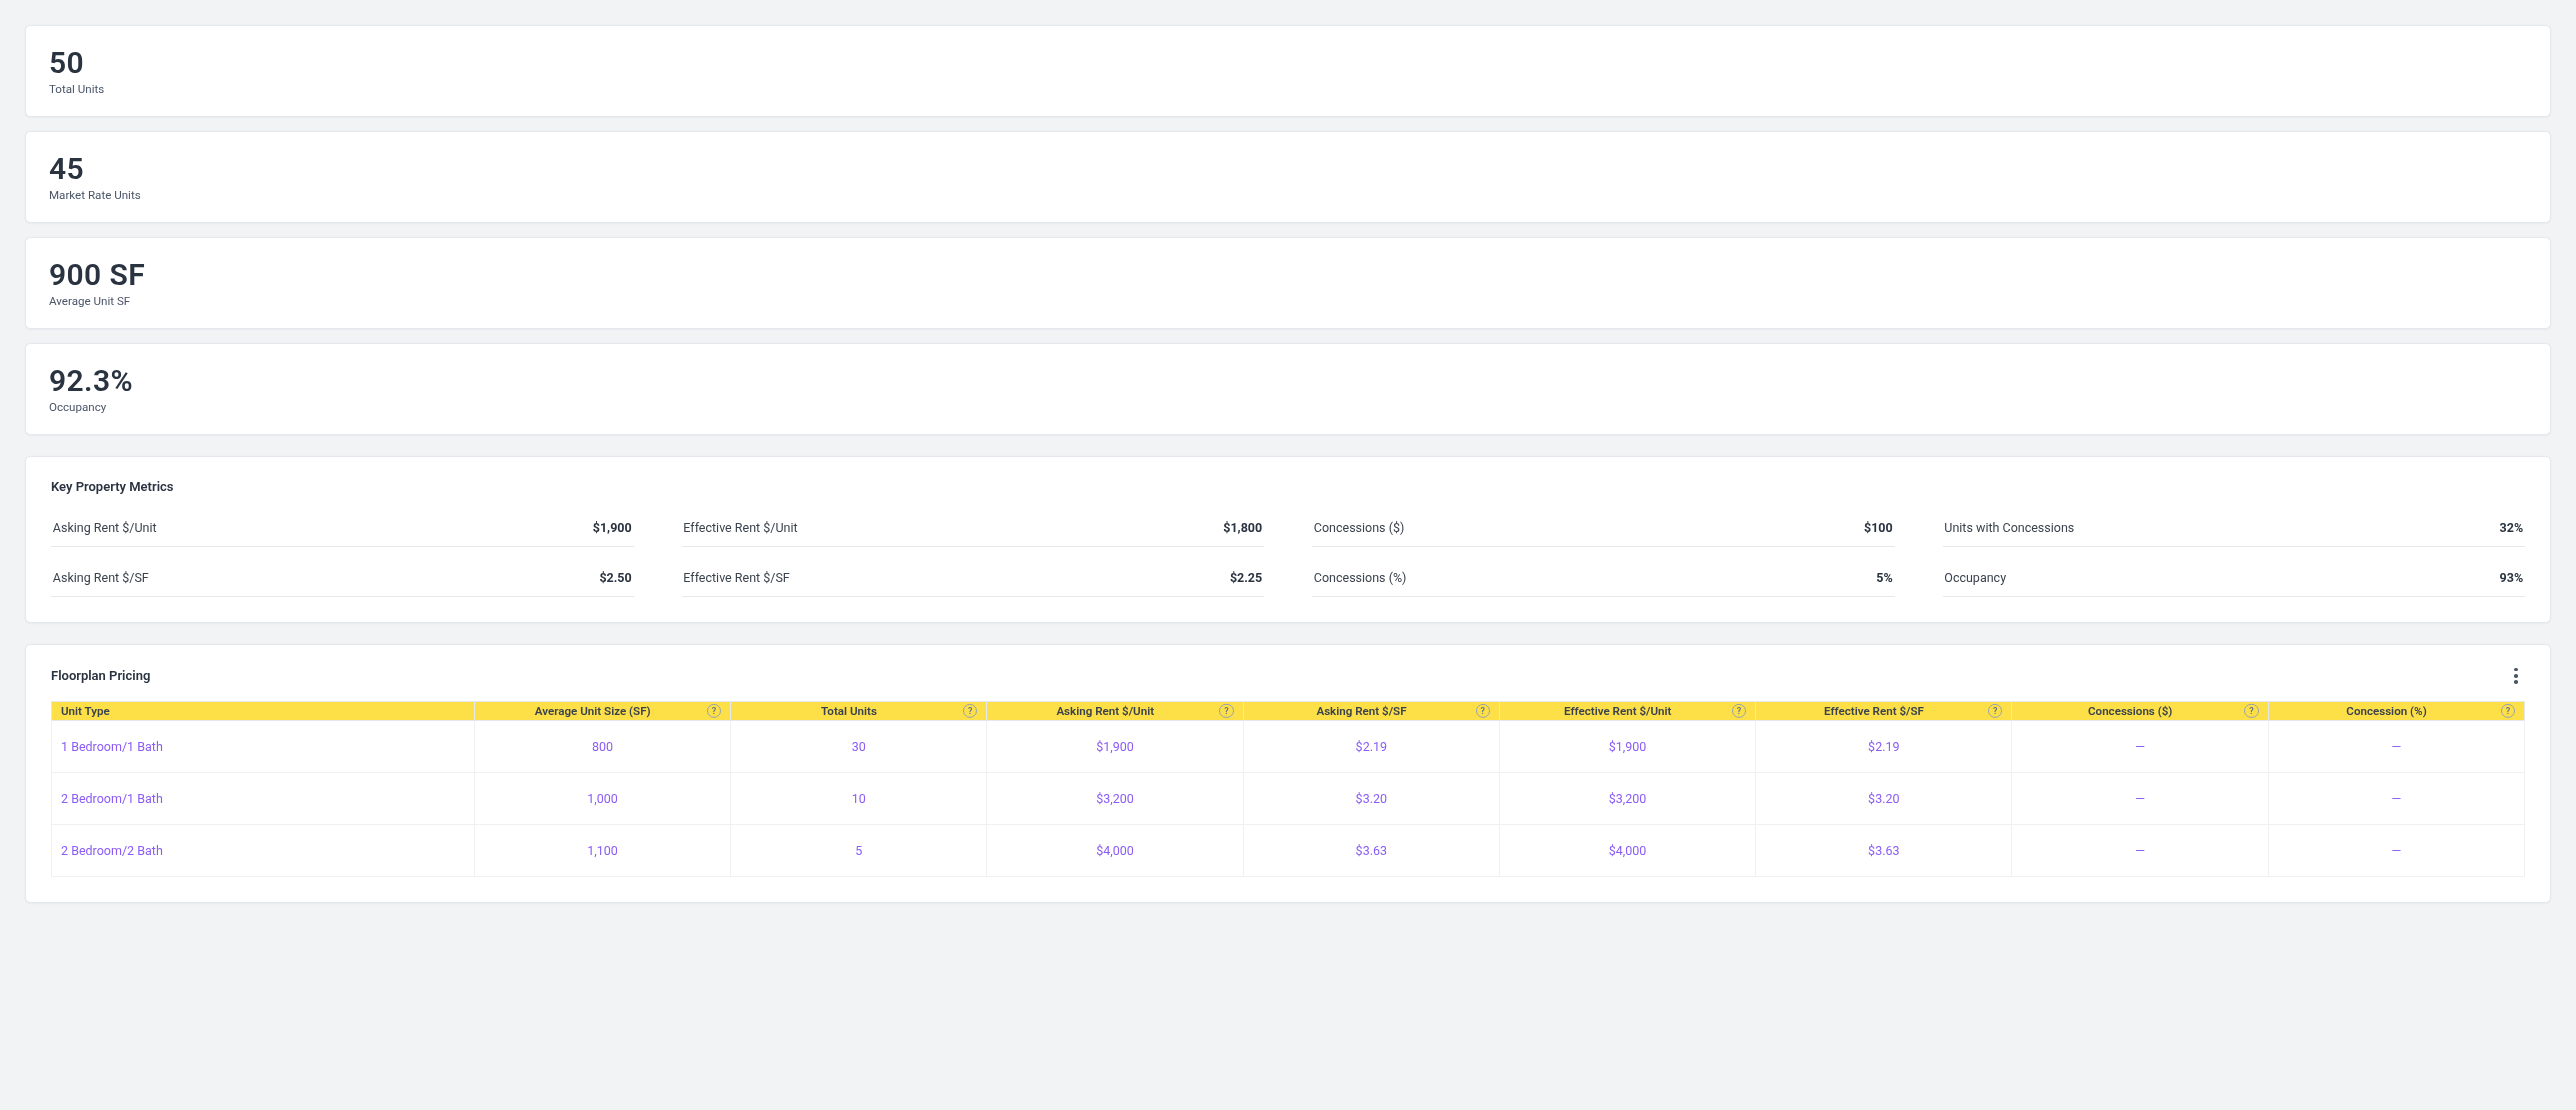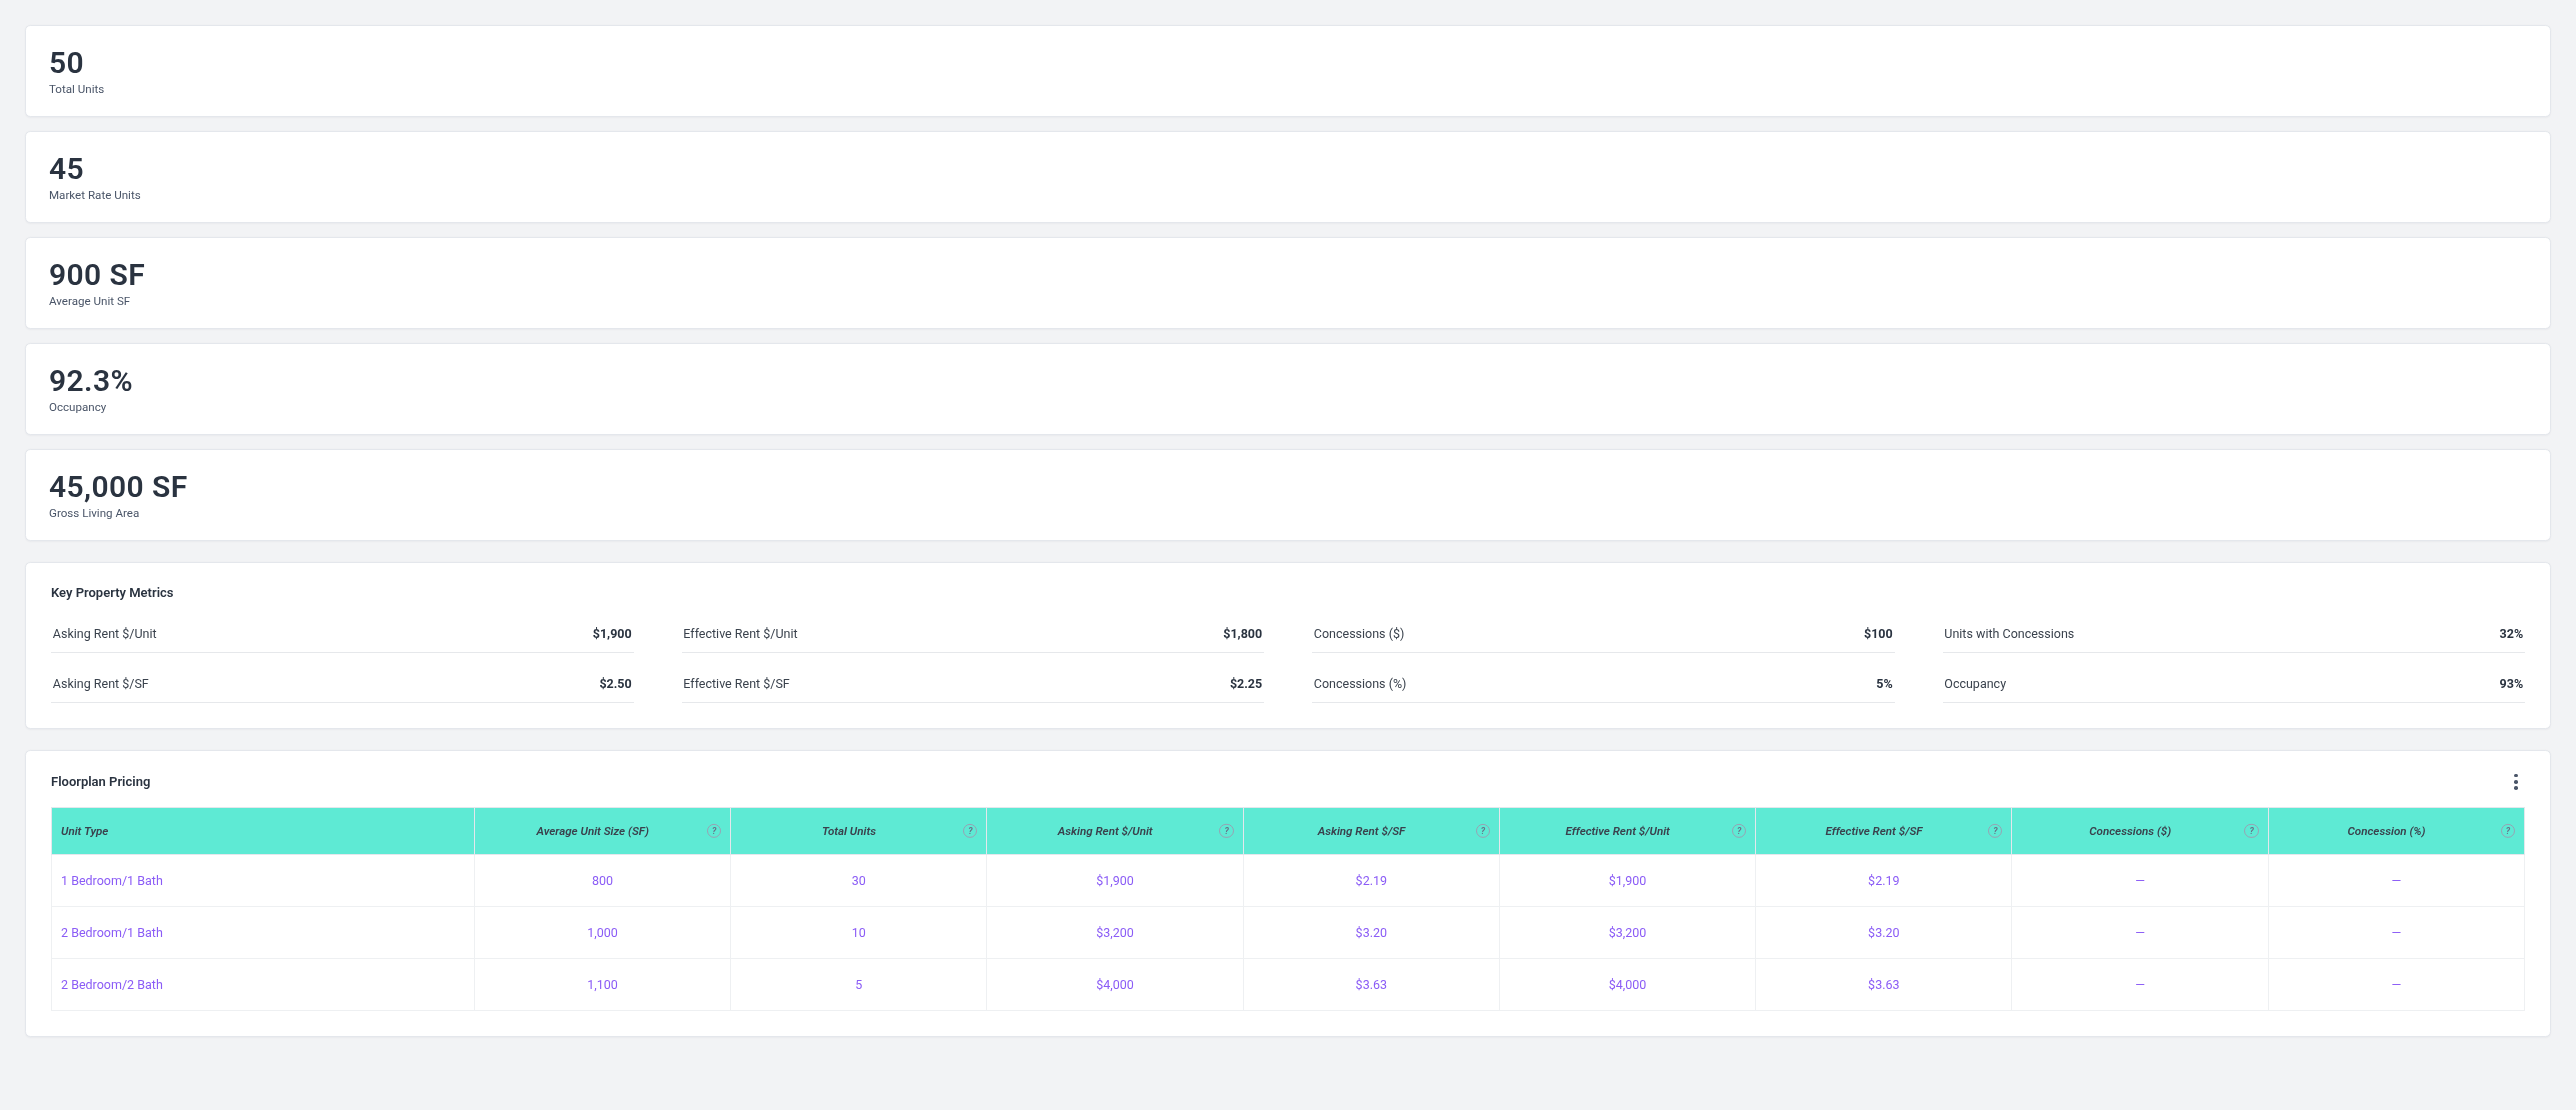--- a/index.html
+++ b/index.html
@@ -87,30 +87,29 @@
   .metric-label { font-size: 12.5px; color: #3a424d; }
   .metric-value { font-size: 12.5px; font-weight: 700; color: #2a3340; }
 
   table.fp {
     width: 100%;
     border-collapse: collapse;
     table-layout: fixed;
     font-size: 12.5px;
   }
   table.fp thead th {
-    background: #5eead4;
+    background: #fde047;
     color: #3a424d;
     font-weight: 600;
     font-size: 11.6px;
-    padding: 16px 9px;
+    padding: 2px 9px;
     border: 0.9px solid #e4e7ec;
     position: relative;
     text-align: center;
     line-height: 1.25;
-    font-style: italic;
   }
   table.fp thead th:first-child { text-align: left; }
   table.fp tbody td {
     border: 0.9px solid #eef0f2;
     padding: 18px 9px;
     text-align: center;
     color: #8b5cf6;
   }
   table.fp tbody td:first-child { text-align: left; }
   .th-inner {
@@ -152,24 +151,20 @@
     <div class="stat-value">45</div>
     <div class="stat-label">Market Rate Units</div>
   </div>
   <div class="stat-card">
     <div class="stat-value">900 SF</div>
     <div class="stat-label">Average Unit SF</div>
   </div>
   <div class="stat-card">
     <div class="stat-value">92.3%</div>
     <div class="stat-label">Occupancy</div>
-  </div>
-  <div class="stat-card">
-    <div class="stat-value">45,000 SF</div>
-    <div class="stat-label">Gross Living Area</div>
   </div>
 </div>
 
 <div class="panel">
   <div class="panel-title-row">
     <div class="panel-title">Key Property Metrics</div>
   </div>
   <div class="metrics-grid">
     <div class="metric-cell">
       <span class="metric-label">Asking Rent $/Unit</span>

